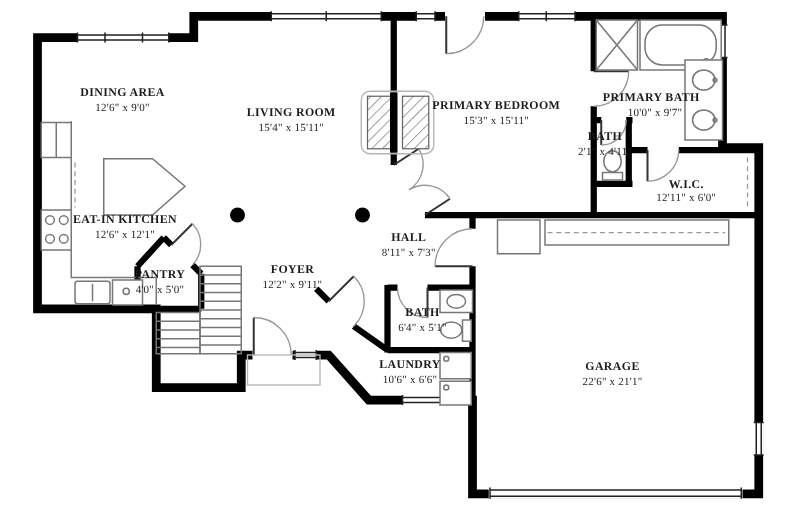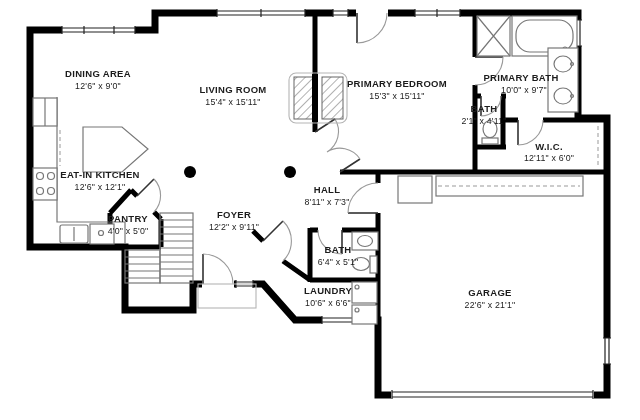--- a/index.html
+++ b/index.html
@@ -1,17 +1,17 @@
 <!DOCTYPE html>
 <html><head>
 <meta charset="utf-8">
 <style>
   html,body{margin:0;padding:0;background:#fff;}
   .plan-wrap{position:relative;width:640px;height:420px;background:#ffffff;overflow:hidden;
-             font-family:Liberation Sans, sans-serif;}
+             font-family:Liberation Serif, serif;}
   svg{display:block;}
   .wall-ext{stroke:#000;stroke-width:7;fill:none;}
   .wall-int{stroke:#000;stroke-width:5;fill:none;}
   .mask{fill:#ffffff;stroke:none;}
   .glass{stroke:#222;stroke-width:1.2;fill:none;}
   .leaf{stroke:#333;stroke-width:1.6;fill:none;}
   .arc{stroke:#999;stroke-width:1.1;fill:none;}
   .fix{stroke:#777;stroke-width:1.2;fill:#ffffff;}
   .fixl{stroke:#777;stroke-width:1.2;fill:none;}
   .dash{stroke:#999;stroke-width:1;fill:none;stroke-dasharray:4 3;}

